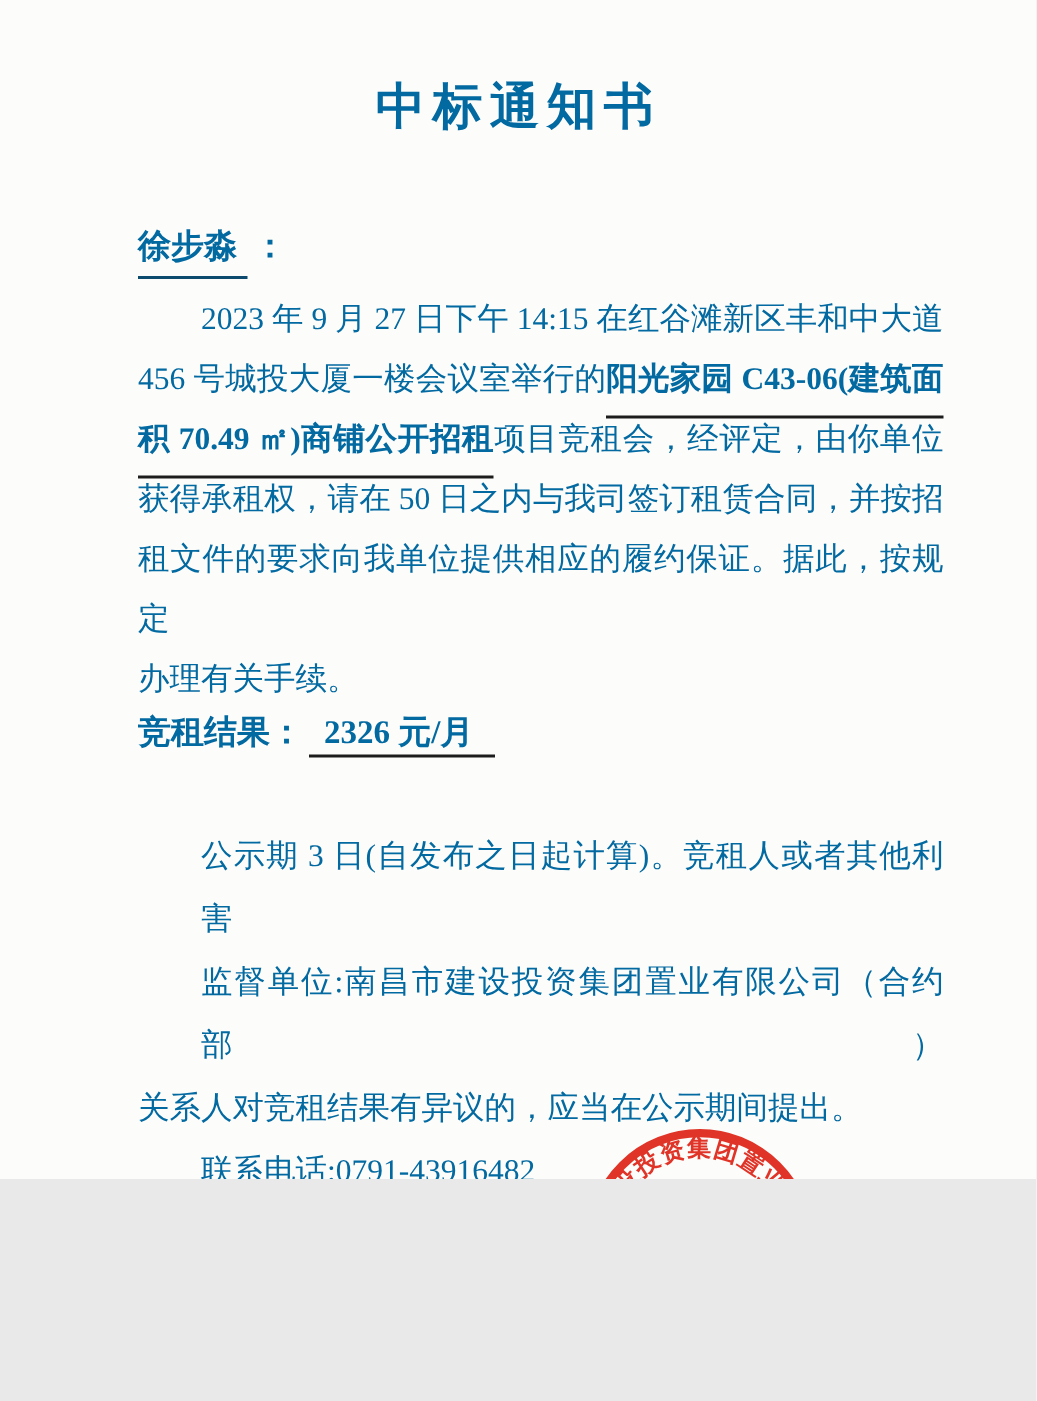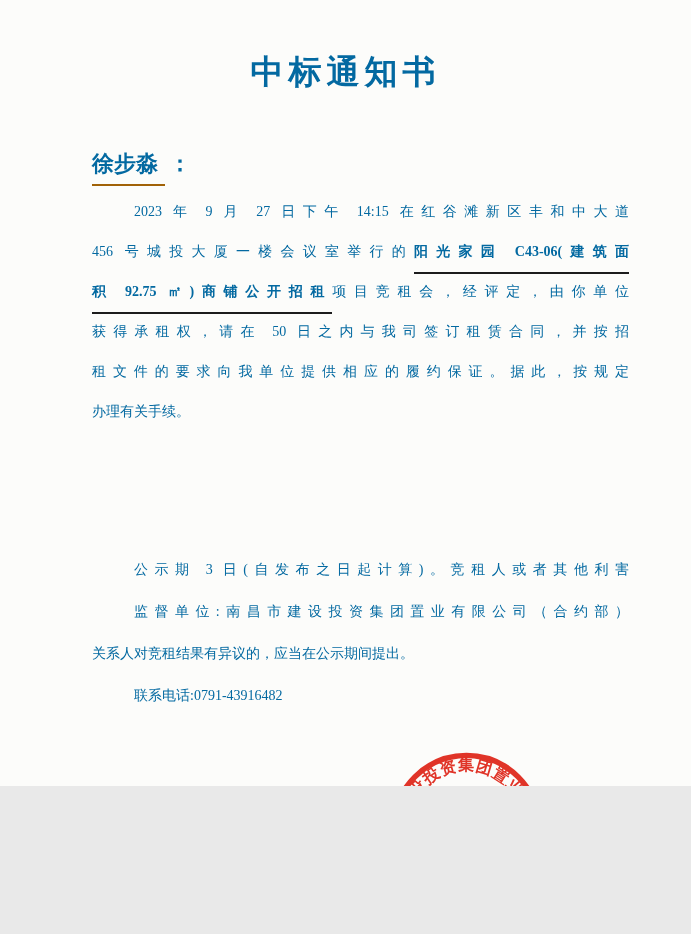--- a/index.html
+++ b/index.html
@@ -30,33 +30,33 @@
   }
   .salutation {
     position: absolute;
     top: 146px;
     left: 92px;
     font-size: 22px;
     font-weight: 700;
     line-height: 36px;
   }
   .salutation .name {
-    border-bottom: 2px solid #a16207;
+    border-bottom: 2px solid #0c4a6e;
     padding-right: 7px;
     padding-bottom: 2px;
     display: inline-block;
   }
   .salutation .colon {
     margin-left: 4px;
   }
   .para {
     position: absolute;
     left: 92px;
     width: 537px;
-    font-size: 14px;
+    font-size: 21px;
   }
   .para1 { top: 192px; }
   .para1 .line { line-height: 40px; }
   .para2 { top: 549px; }
   .para2 .line { line-height: 42px; }
   .line {
     text-align: justify;
   }
   .line.fill {
     text-align-last: justify;
@@ -120,26 +120,29 @@
 
   <div class="doc-title">中标通知书</div>
 
   <div class="salutation">
     <span class="name">徐步淼</span><span class="colon">：</span>
   </div>
 
   <div class="para para1">
       <div class="line indent fill"><span>2023 年 9 月 27 日下午 14:15 在红谷滩新区丰和中大道</span></div>
       <div class="line fill"><span>456 号城投大厦一楼会议室举行的</span><span class="em">阳光家园 C43-06(建筑面</span></div>
-      <div class="line fill"><span class="em">积 92.75 ㎡)商铺公开招租</span><span>项目竞租会，经评定，由你单位</span></div>
+      <div class="line fill"><span class="em">积 70.49 ㎡)商铺公开招租</span><span>项目竞租会，经评定，由你单位</span></div>
       <div class="line fill"><span>获得承租权，请在 50 日之内与我司签订租赁合同，并按招</span></div>
       <div class="line fill"><span>租文件的要求向我单位提供相应的履约保证。据此，按规定</span></div>
       <div class="line"><span>办理有关手续。</span></div>
     </div>
 
+  <div class="result-line">
+    <span>竞租结果：</span><span class="value">2326 元/月</span>
+  </div>
 
   <div class="para para2">
       <div class="line indent fill"><span>公示期 3 日(自发布之日起计算)。竞租人或者其他利害</span></div>
       <div class="line indent fill"><span>监督单位:南昌市建设投资集团置业有限公司（合约部）</span></div>
       <div class="line"><span>关系人对竞租结果有异议的，应当在公示期间提出。</span></div>
       <div class="line indent"><span>联系电话:0791-43916482</span></div>
     </div>
 
   <div class="signature-line">
     <span>招租人：</span><span class="company">南昌市建设投资集团置业有限公司</span>

